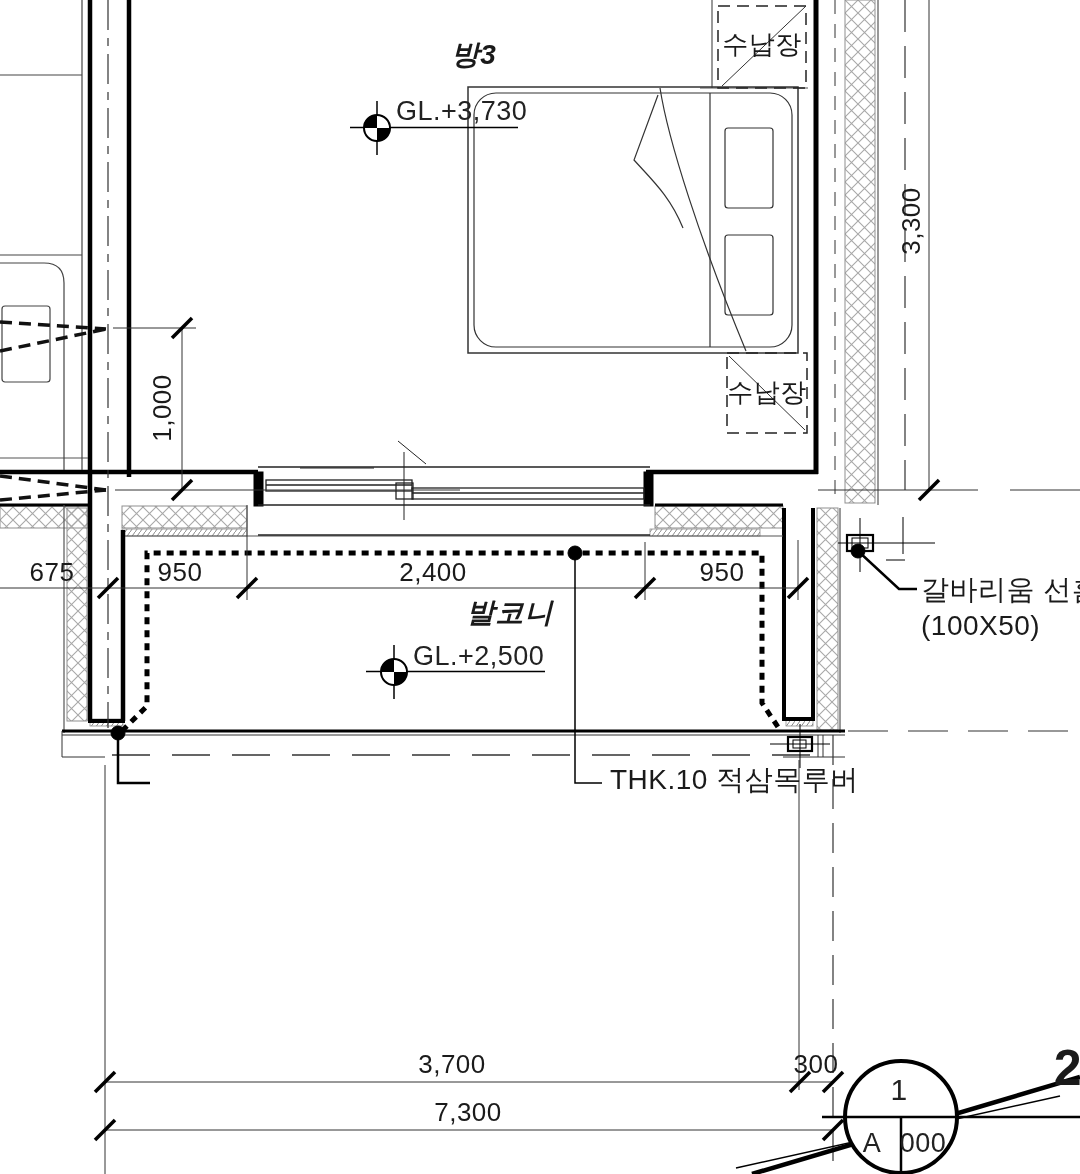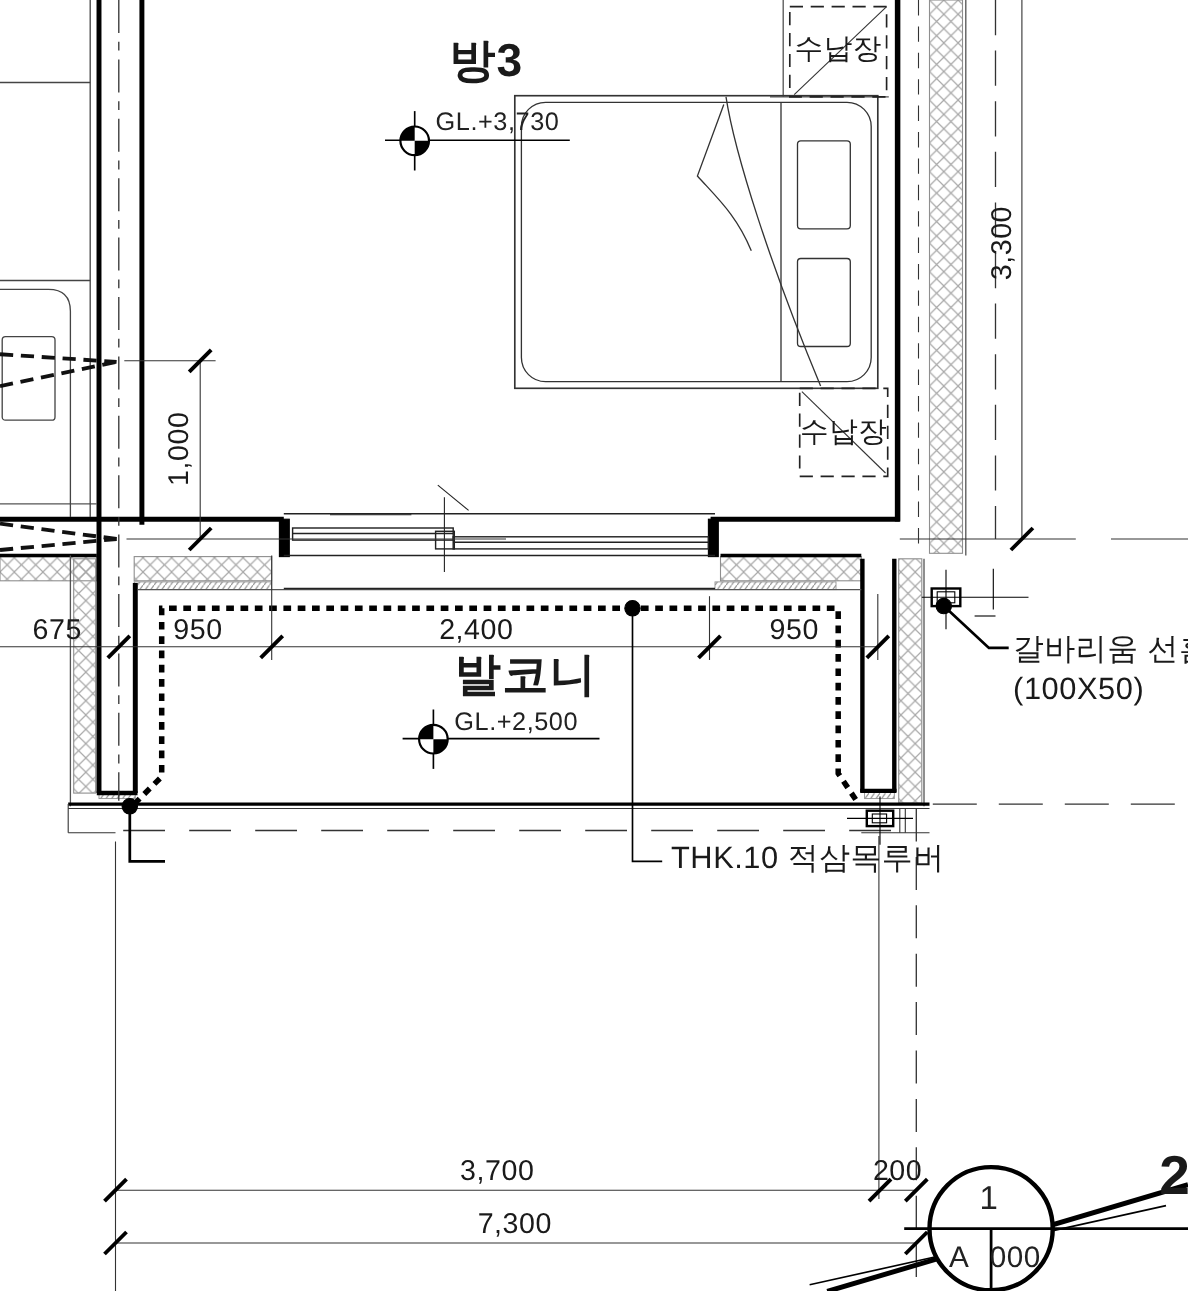--- a/index.html
+++ b/index.html
@@ -3,23 +3,23 @@
 <meta charset="utf-8">
 <style>
   html,body{margin:0;padding:0;background:#fff;}
   #stage{position:relative;width:1080px;height:1174px;background:#fff;overflow:hidden;
          font-family:"Liberation Sans","DejaVu Sans",sans-serif;color:#1a1a1a;}
   #linework{position:absolute;left:0;top:0;}
   .lbl{position:absolute;white-space:nowrap;transform:translate(-50%,-50%);
        font-size:26px;color:#1a1a1a;letter-spacing:0.5px;}
   .lbl.left{transform:translate(0,-50%);}
   .lbl.rot{transform:translate(-50%,-50%) rotate(-90deg);}
-  .title{font-size:42px;font-weight:bold;letter-spacing:1px;}
+  .title{font-size:28px;font-weight:bold;font-style:italic;letter-spacing:1px;margin-left:32px;}
   .kr{font-size:28px;}
-  .gl{font-size:23px;color:#222;}
+  .gl{font-size:27px;color:#222;}
   .big2{font-size:50px;font-weight:800;}
   .circ1{font-size:30px;color:#222;}
   .circ2{font-size:27px;color:#222;}
 </style>
 </head>
 <body>
 
 <div id="stage">
 
 <svg id="linework" width="1080" height="1174" viewBox="0 0 1080 1174">
@@ -243,21 +243,21 @@
   <div class="lbl" style="left:52px;top:572px">675</div>
   <div class="lbl" style="left:180px;top:572px">950</div>
   <div class="lbl" style="left:433px;top:572px">2,400</div>
   <div class="lbl" style="left:722px;top:572px">950</div>
 
   <div class="lbl kr left" style="left:610px;top:780px">THK.10 적삼목루버</div>
   <div class="lbl kr left" style="left:921px;top:590px">갈바리움 선홈</div>
   <div class="lbl kr left" style="left:921px;top:626px">(100X50)</div>
 
   <div class="lbl" style="left:452px;top:1064px">3,700</div>
-  <div class="lbl" style="left:816px;top:1064px">200</div>
+  <div class="lbl" style="left:816px;top:1064px">300</div>
   <div class="lbl" style="left:468px;top:1112px">7,300</div>
 
   <div class="lbl circ1" style="left:899px;top:1090px">1</div>
   <div class="lbl circ2" style="left:872px;top:1143px">A</div>
   <div class="lbl circ2" style="left:923px;top:1143px">000</div>
 
   <div class="lbl big2" style="left:1068px;top:1068px">2</div>
 </div>
 
 </body></html>

